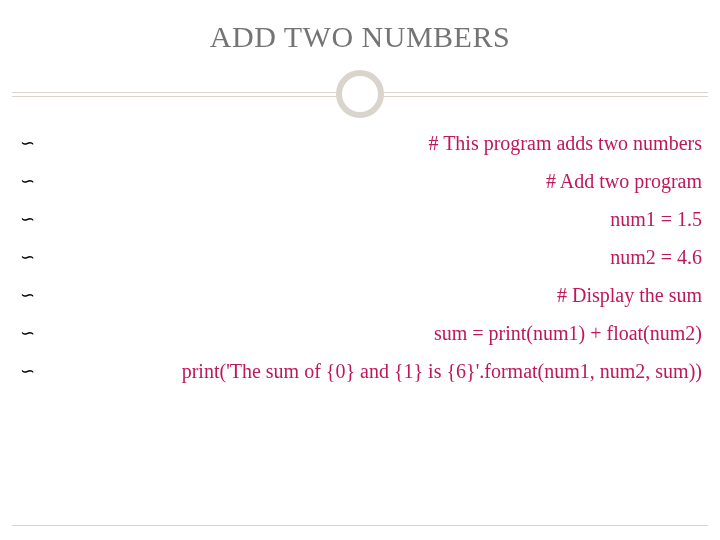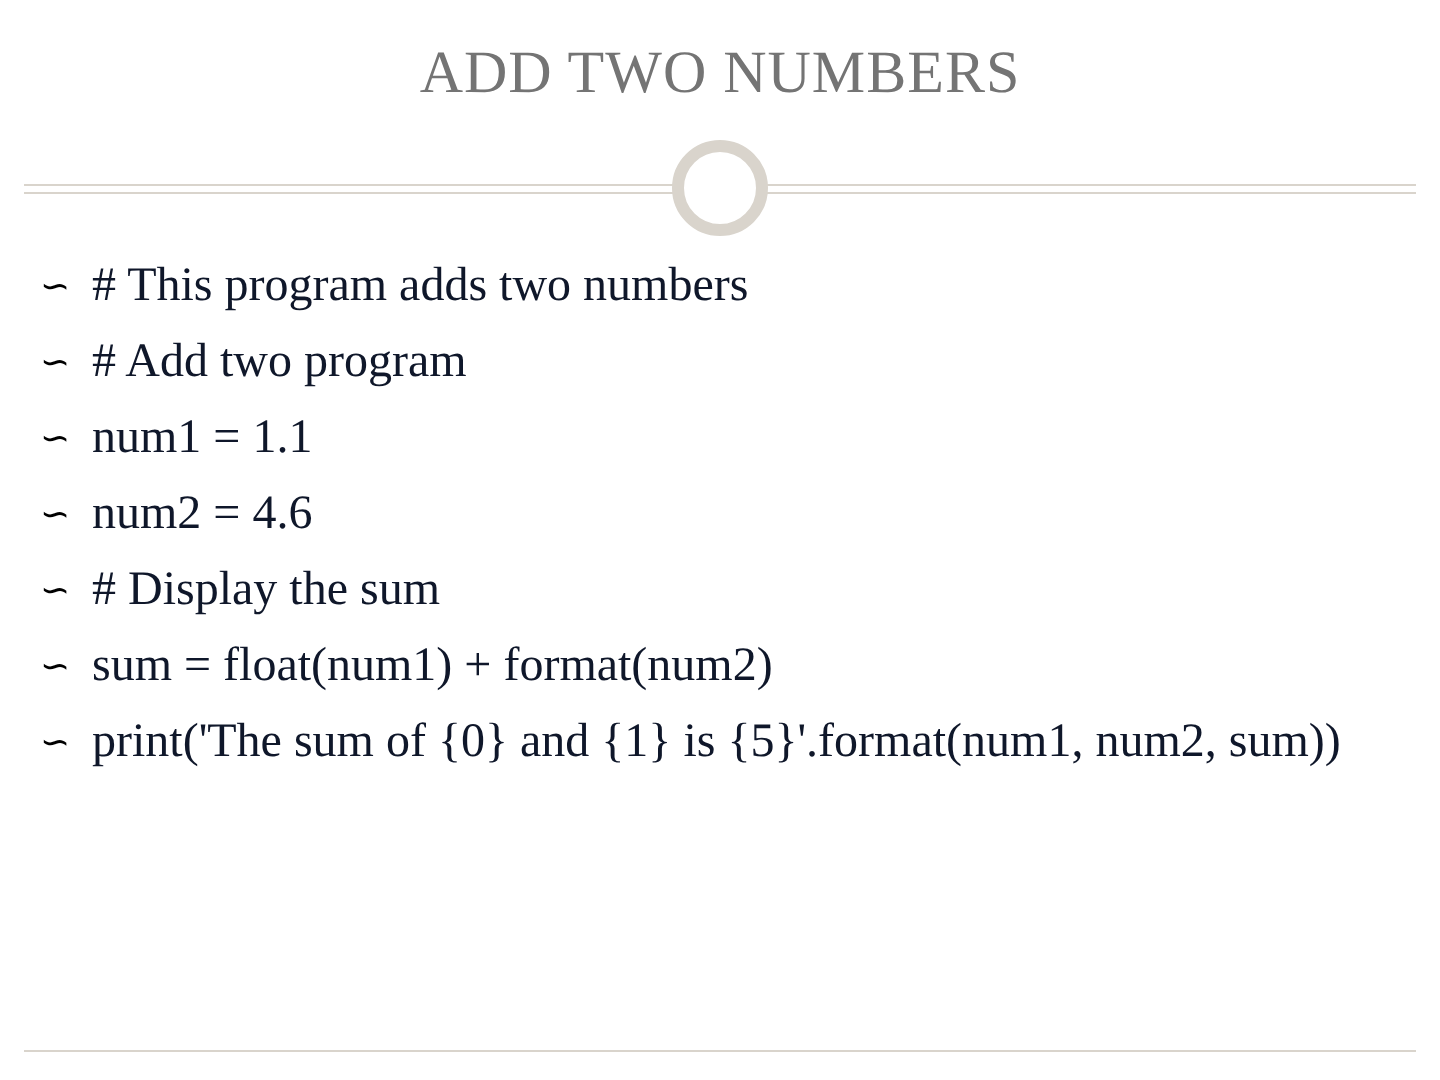--- a/index.html
+++ b/index.html
@@ -75,23 +75,24 @@
   .bullet {
     flex: 0 0 auto;
     width: 26px;
     font-size: 18px;
     color: #000;
     line-height: 34px;
     padding-left: 2px;
   }
   .text {
     flex: 1 1 auto;
-    font-size: 24px;
-    color: #0f172a;
+    font-size: 20px;
+    color: #be185d;
     line-height: 34px;
+    text-align: right;
   }
   .bottom-rule {
     position: absolute;
     left: 12px;
     right: 12px;
     bottom: 14px;
     border-top: 1px solid #d9d4cc;
   }
 </style>
 </head>
@@ -114,40 +115,40 @@
       <span class="text"># This program adds two numbers</span>
     </div>
 
     <div class="item">
       <span class="bullet">∽</span>
       <span class="text"># Add two program</span>
     </div>
 
     <div class="item">
       <span class="bullet">∽</span>
-      <span class="text">num1 = 1.1</span>
+      <span class="text">num1 = 1.5</span>
     </div>
 
     <div class="item">
       <span class="bullet">∽</span>
       <span class="text">num2 = 4.6</span>
     </div>
 
     <div class="item">
       <span class="bullet">∽</span>
       <span class="text"># Display the sum</span>
     </div>
 
     <div class="item">
       <span class="bullet">∽</span>
-      <span class="text">sum = float(num1) + format(num2)</span>
+      <span class="text">sum = print(num1) + float(num2)</span>
     </div>
 
     <div class="item">
       <span class="bullet">∽</span>
-      <span class="text">print('The sum of {0} and {1} is {5}'.format(num1, num2, sum))</span>
+      <span class="text">print('The sum of {0} and {1} is {6}'.format(num1, num2, sum))</span>
     </div>
 
   </div>
 
   <div class="bottom-rule"></div>
 
 </div>
 
 </body></html>

